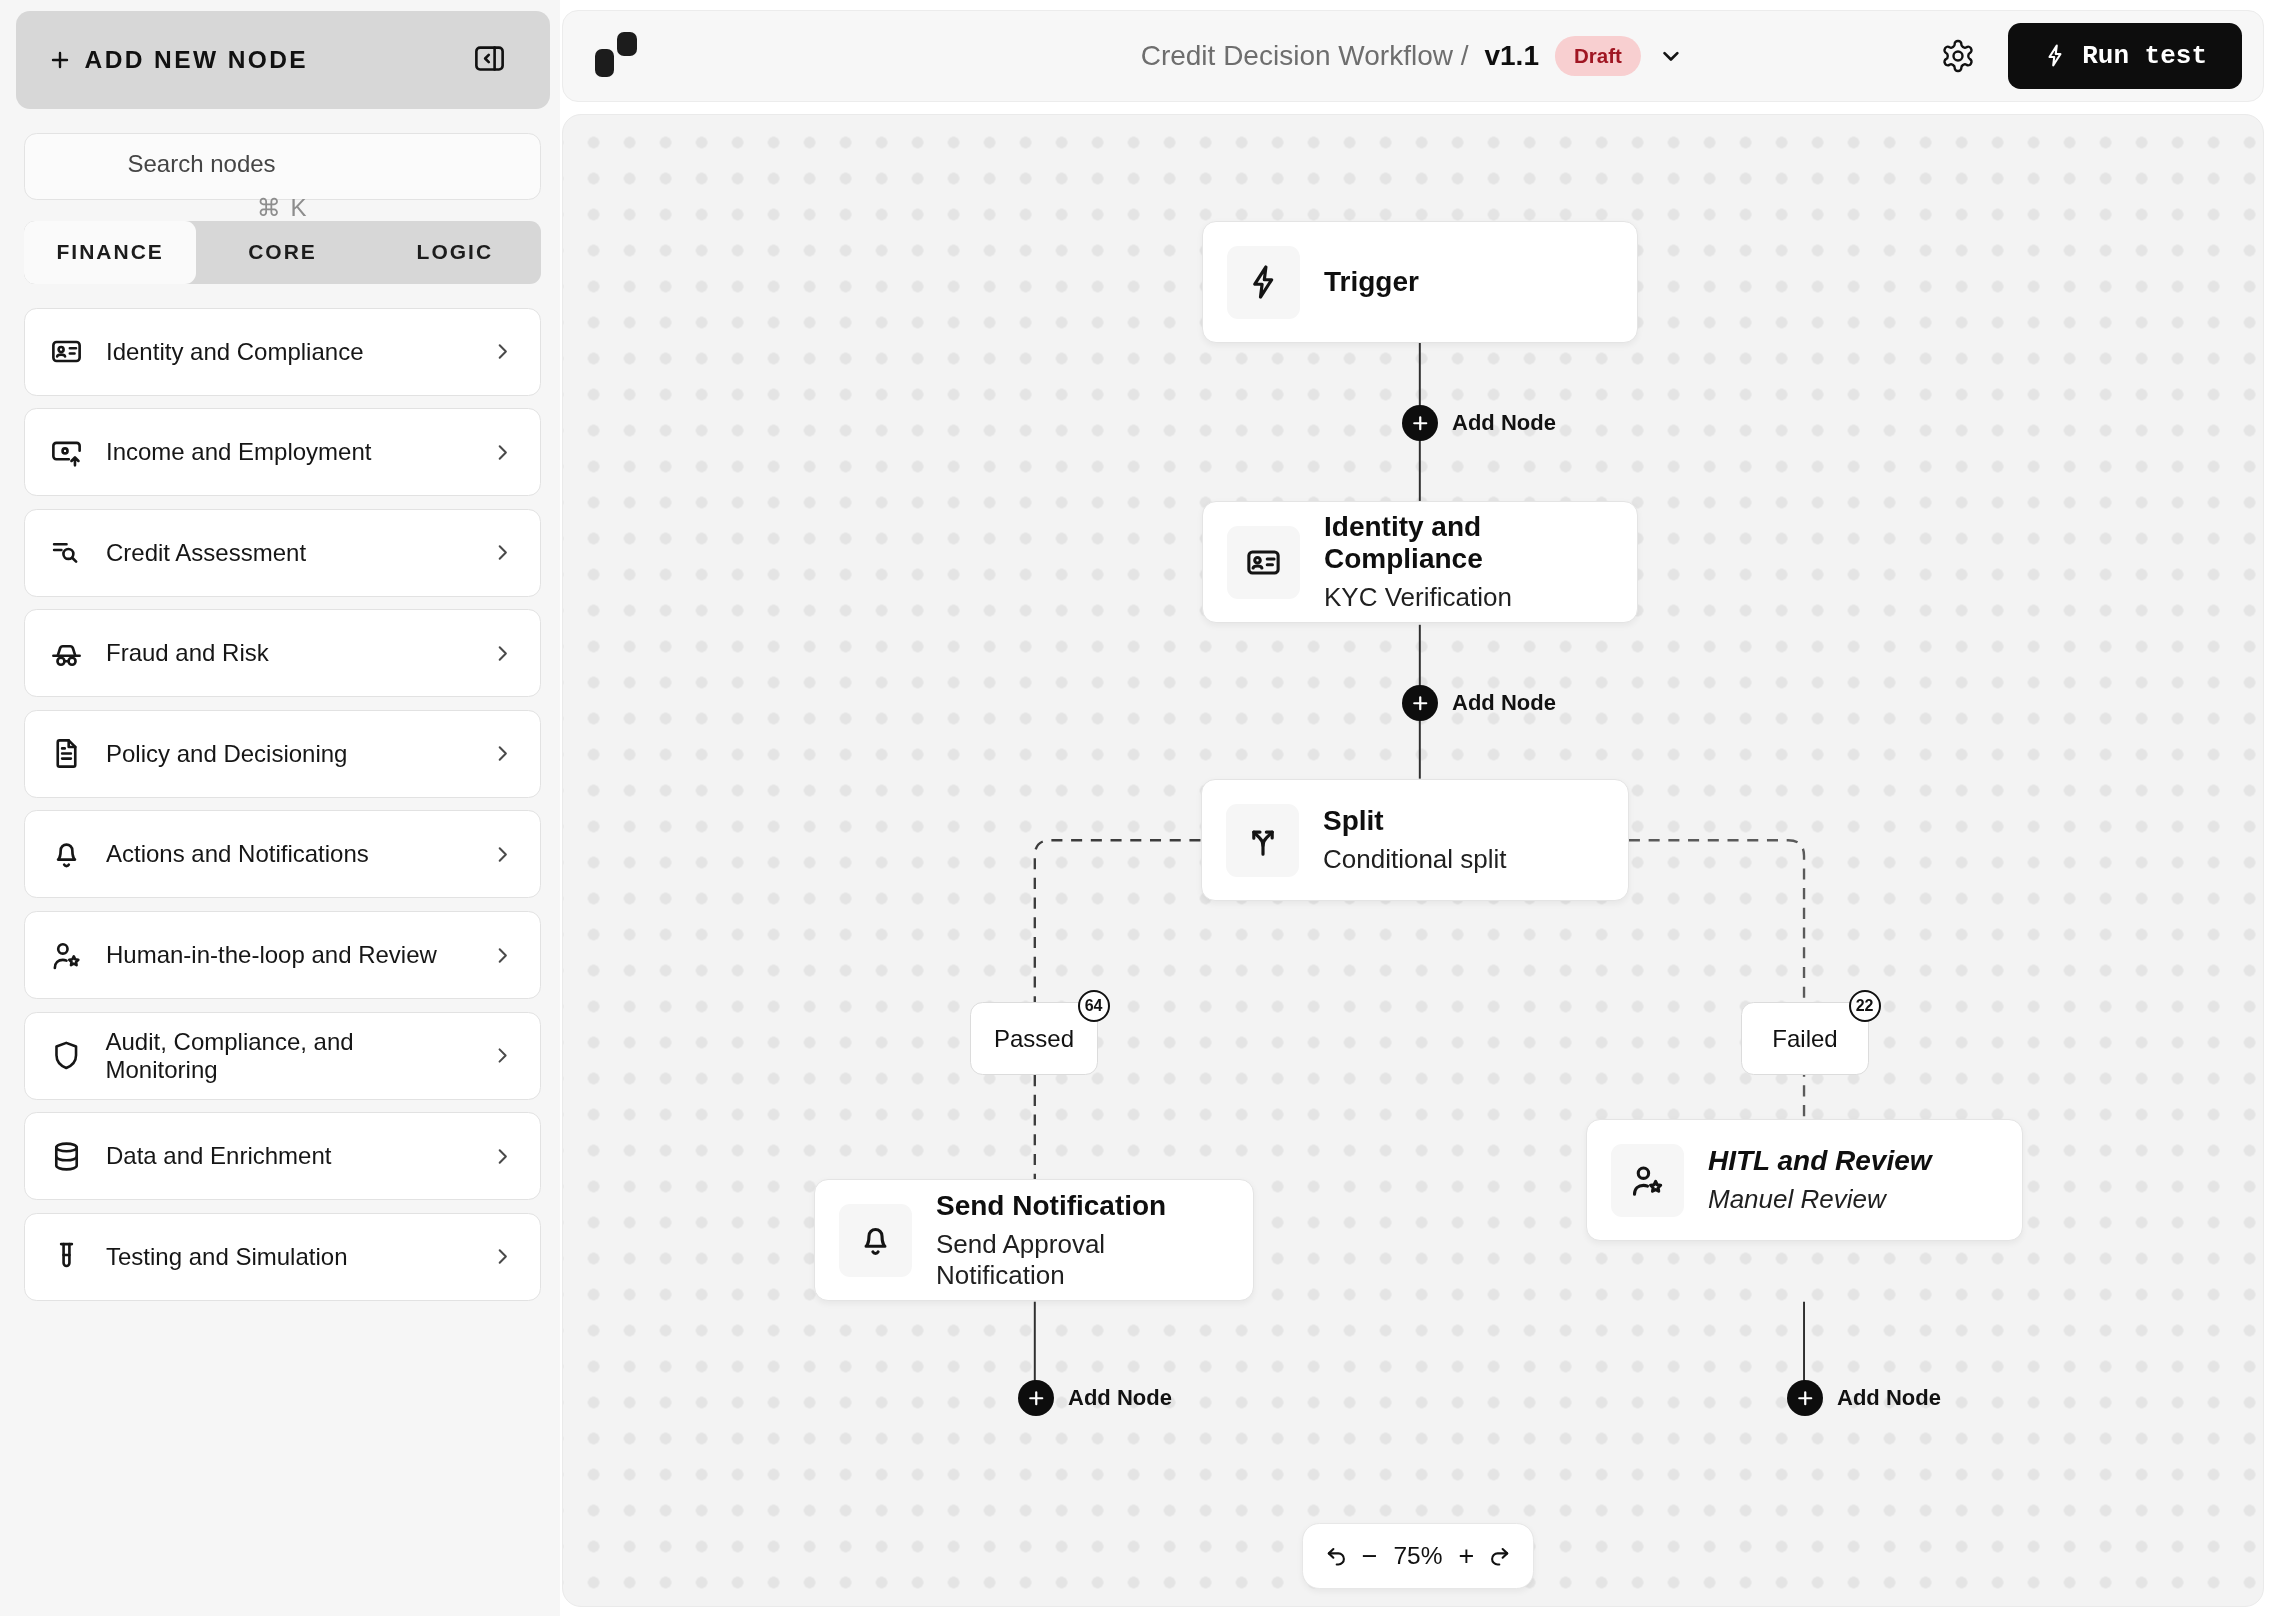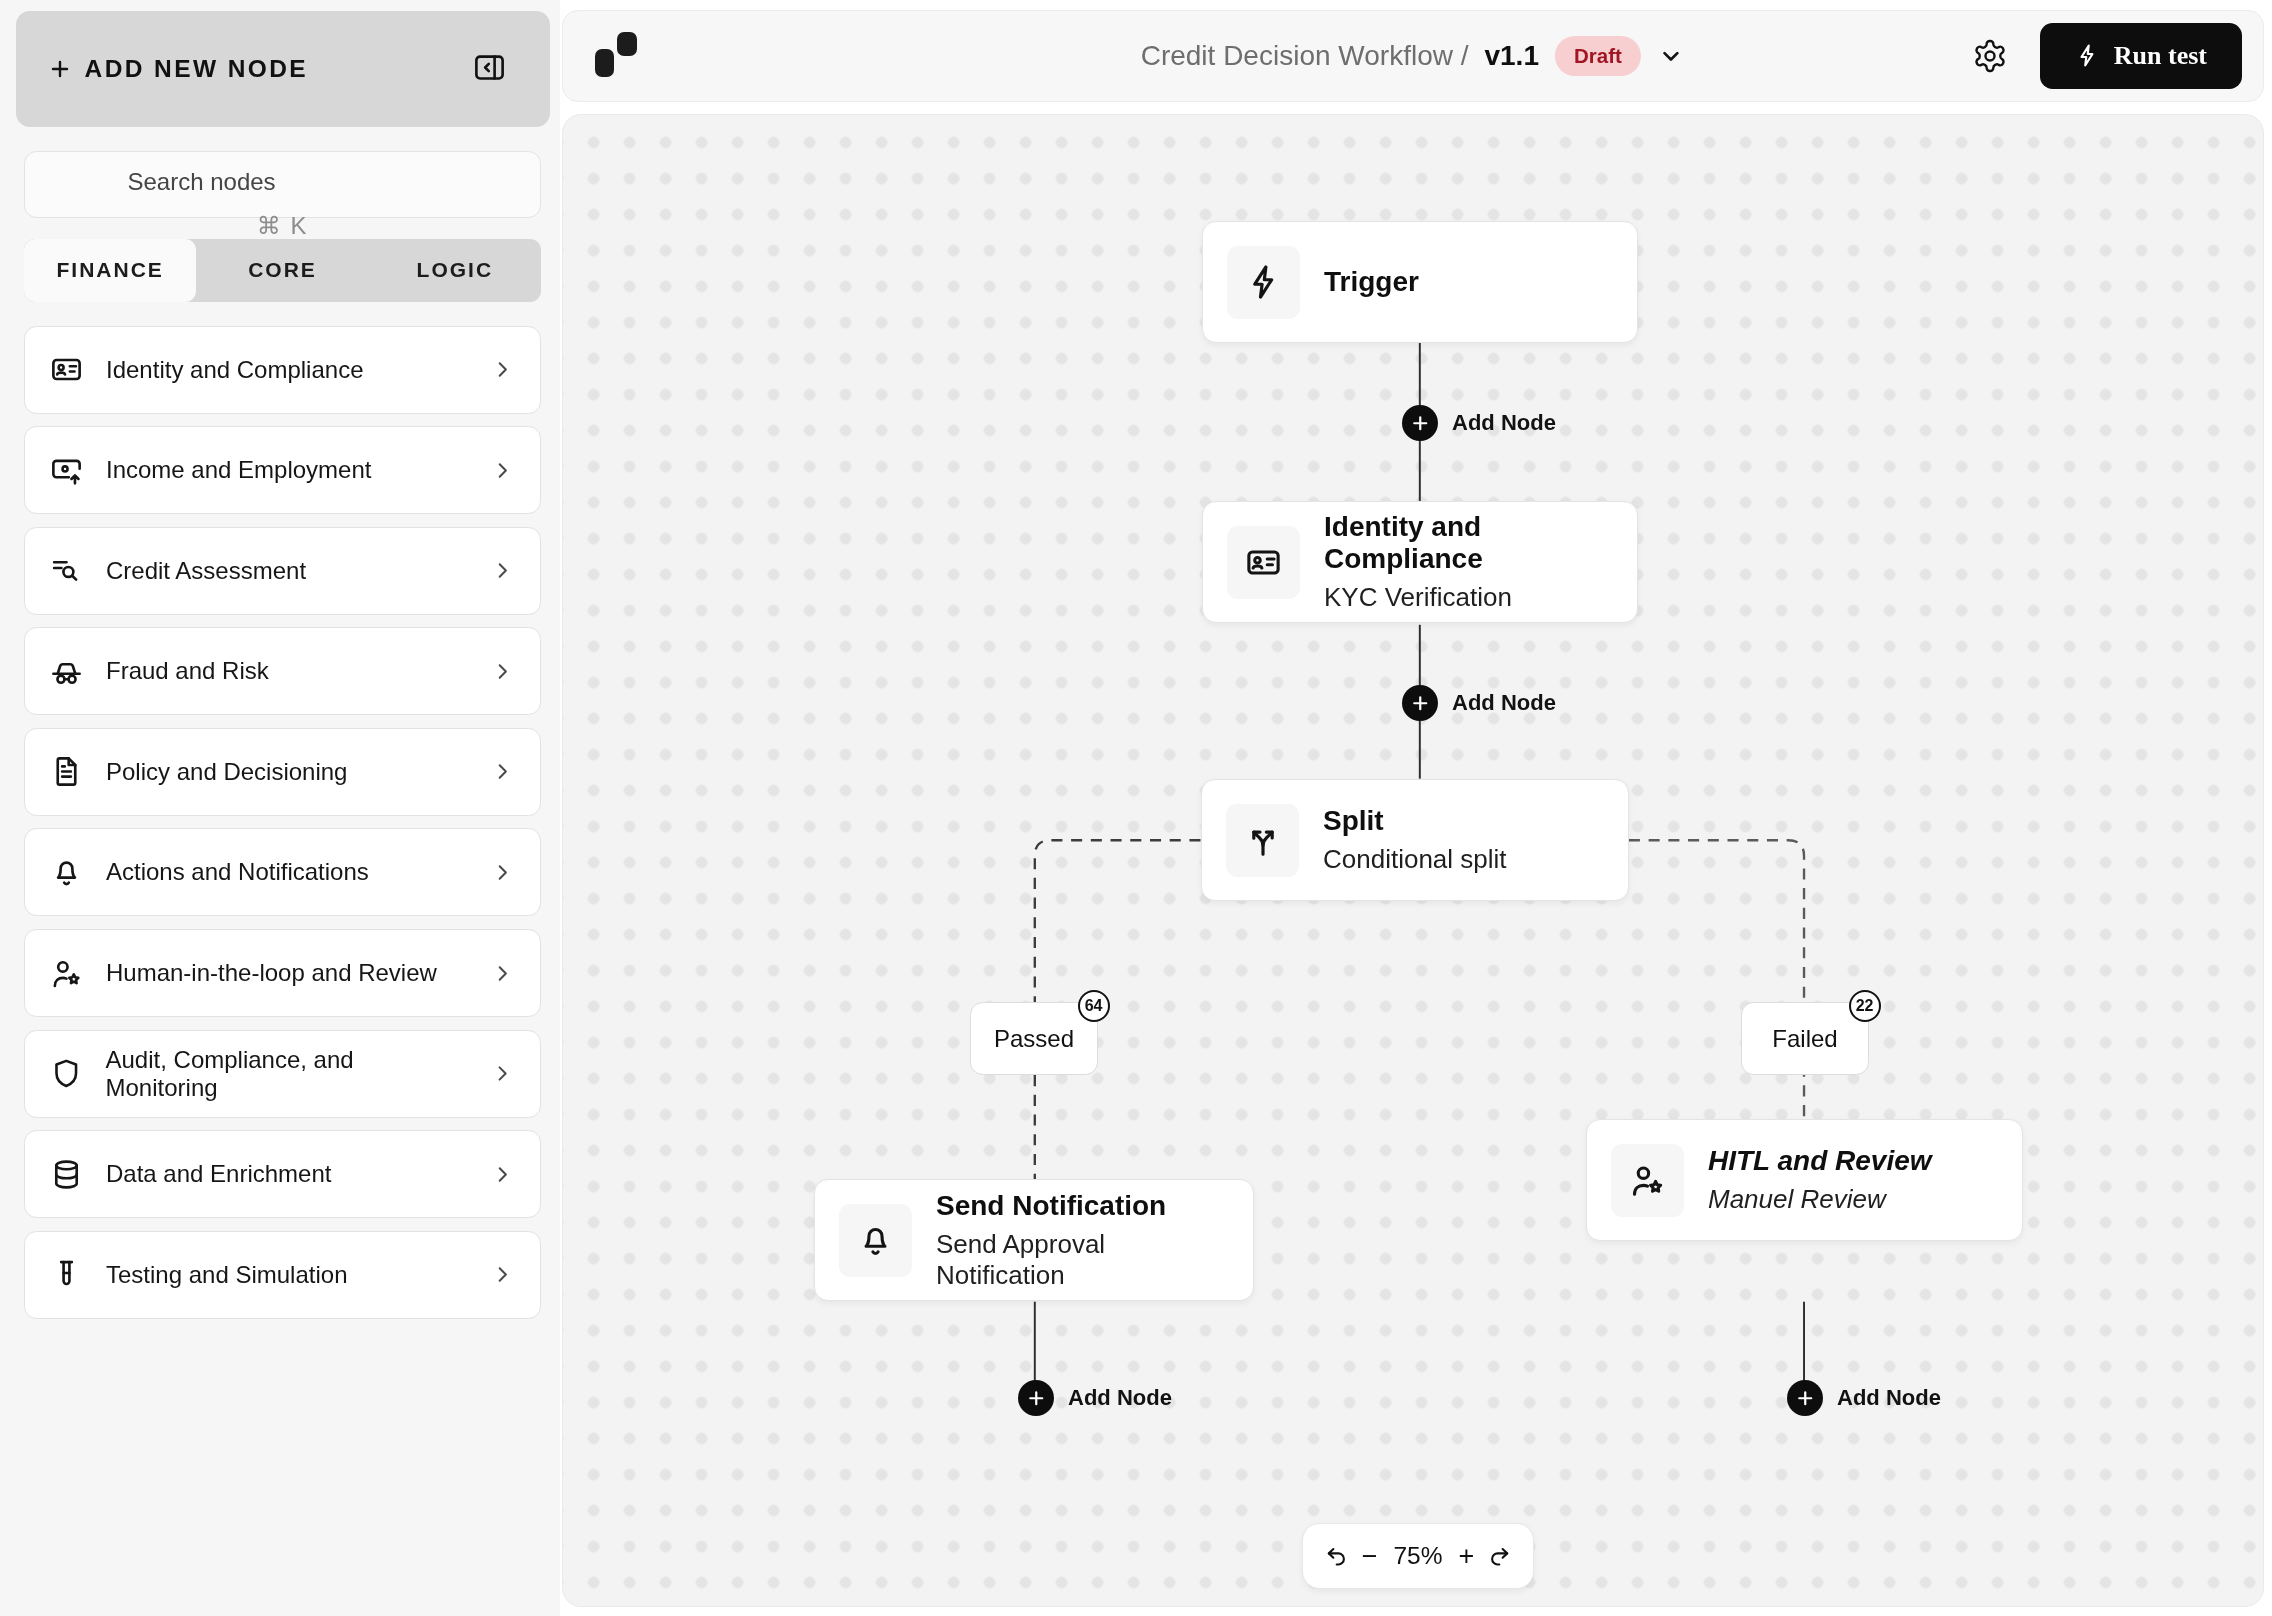--- a/index.html
+++ b/index.html
@@ -1,21 +1,21 @@
 <!DOCTYPE html>
 <html style="font-size:12.6px"><head>
 <meta charset="utf-8">
 <style>
   * { margin:0; padding:0; box-sizing:border-box; }
   html,body { width:2273px; height:1616px; background:#ffffff; font-family:"Liberation Sans", sans-serif; color:#141414; overflow:hidden; }
   .page { position:relative; width:2273px; height:1616px; }
 
   
   .sidebar { position:absolute; left:0; top:0; width:560px; height:100%; background:#f6f6f6; }
-  .sb-header { margin:11px 10.3px 0 16px; height:116px; background:#d7d7d7; border-radius:14px;
+  .sb-header { margin:11px 10.3px 0 16px; height:98px; background:#d7d7d7; border-radius:14px;
                display:flex; align-items:center; padding:0 43px 0 32px; }
   .sb-title { display:flex; align-items:center; gap:12.6px; font-weight:700; font-size:24.5px; letter-spacing:2.4px; color:#111; }
   .sb-collapse { margin-left:auto; color:#111; cursor:pointer; }
   .search { margin:24px 19px 0 24px; height:67px; background:#fbfbfb; border:1.6px solid #e3e3e3; border-radius:12.6px;
             display:flex; align-items:center; padding:0 20.5px; gap:16px;flex-direction:column; }
   .search input { border:none; outline:none; background:transparent; font-size:24px; color:#454545;
                   font-family:"Liberation Sans", sans-serif; flex:1; }
   .search input::placeholder { color:#454545; opacity:1; }
   .kbd { color:#8d8d8d; font-size:24px; letter-spacing:1.6px; white-space:nowrap; }
   .tabs { margin:20.5px 19px 0 24px; height:63px; background:#d7d7d7; border-radius:11px; display:flex; overflow:hidden;justify-content:space-between; }
@@ -35,21 +35,21 @@
   .logo .b2 { position:absolute; left:1.6px; top:16.6px; width:19px; height:28px; background:#1c1c1c; border-radius:7px; }
   .titlewrap { position:absolute; left:50%; transform:translateX(-50%); display:flex; align-items:center; gap:16px; }
   .title-prefix { font-size:28px; color:#6e6e6e; font-weight:500; }
   .title-version { font-size:28px; color:#0f0f0f; font-weight:700; }
   .badge { background:#f8cfd0; color:#a01622; font-weight:700; font-size:20.5px; padding:8px 19px; border-radius:788px; }
   .titlechev { color:#141414; cursor:pointer; display:flex; }
   .topright { margin-left:auto; display:flex; align-items:center; gap:32px; }
   .gear { color:#111; cursor:pointer; display:flex; }
   .runbtn { height:66px; padding:0 35px; background:#0d0d0d; color:#ffffff; border:none; border-radius:12.6px;
             font-size:26px; font-weight:600; display:flex; align-items:center; gap:14px; cursor:pointer;
-            font-family:Liberation Serif, serif; }
+            font-family:Liberation Mono, monospace; }
 
   
   .canvas { position:absolute; left:562px; top:114px; right:9.5px; bottom:9.5px; background:#f3f3f3;
             border:1.6px solid #eaeaea; border-radius:19px; overflow:hidden;
             background-image:radial-gradient(circle, #e4e4e4 5.5px, transparent 6px);
             background-size:36px 36px; background-position:12.6px 9.5px; }
   .wires { position:absolute; left:0; top:0; width:1701px; height:1493px; }
   .node { position:absolute; height:122px; background:#ffffff; border:1.6px solid #e4e4e4; border-radius:14px;
           display:flex; align-items:center; padding:0 24px; gap:24px; box-shadow:0 2.4px 6.3px rgba(0,0,0,0.05); cursor:pointer; }
   .node .iconbox { width:73px; height:73px; border-radius:11px; background:#f6f6f6; flex:none;

